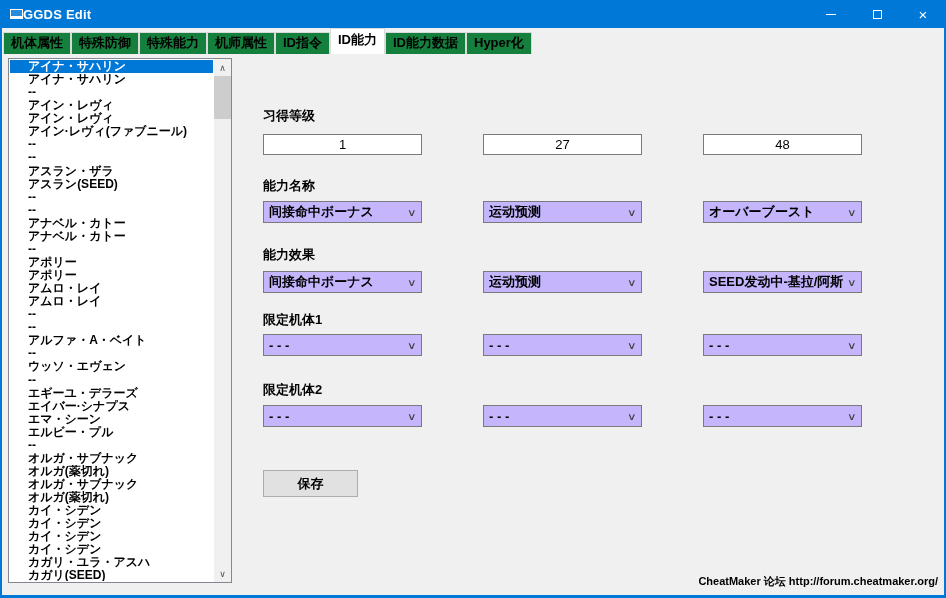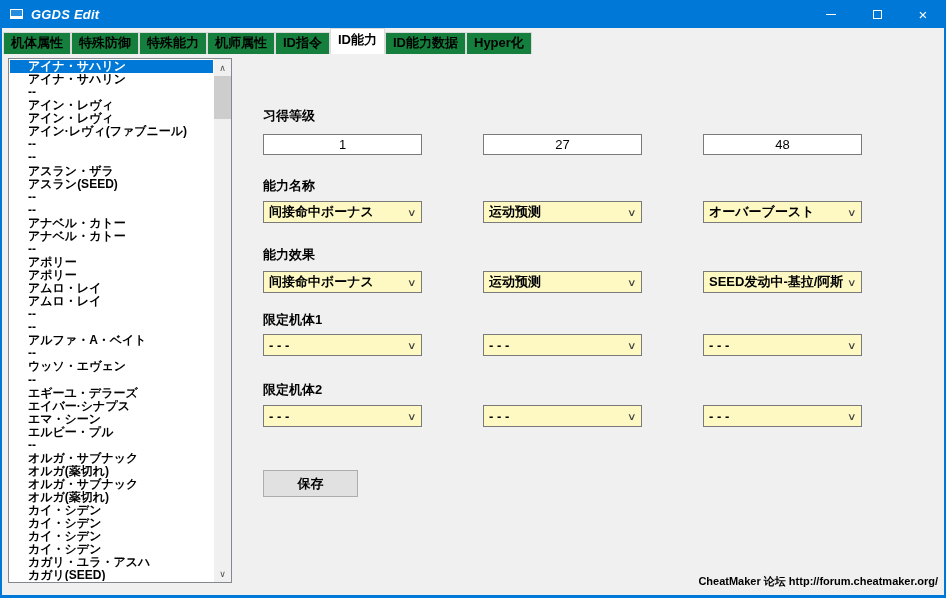--- a/index.html
+++ b/index.html
@@ -17,21 +17,21 @@
 
   
   .titlebar {
     position:absolute; left:0; top:0; right:0; height:28px;
     background:#0078d7; color:#fff; display:flex; align-items:center; z-index:40;
   }
   .title-icon {
     width:13px; height:10px; margin-left:10px; box-sizing:border-box;
     border:1px solid #fff; border-bottom:3px solid #fff; background:rgba(255,255,255,.15);
   }
-  .title-text { margin-left:8px; font-size:13px; font-weight:600; letter-spacing:.2px;font-style:italic; }
+  .title-text { margin-left:0; font-size:13px; font-weight:600; letter-spacing:.2px; }
   .caption-buttons { position:absolute; right:0; top:0; height:28px; display:flex; }
   .caption-btn { width:46px; height:28px; display:flex; align-items:center; justify-content:center; color:#fff; cursor:default; }
   .glyph-min { display:block; width:10px; height:1px; background:#fff; }
   .glyph-max { display:block; width:9px; height:9px; border:1px solid #fff; box-sizing:border-box; }
   .glyph-close { font-size:15px; line-height:15px; font-weight:400; }
 
   
   .tab-strip {
     position:absolute; left:0; top:28px; right:0; height:26px;
     display:flex; align-items:flex-end; padding-left:3px; background:#f0f0f0;
@@ -68,21 +68,21 @@
 
   
   .form-label { position:absolute; font-size:13px; font-weight:600; white-space:nowrap; }
   .textbox {
     position:absolute; width:159px; height:21px; box-sizing:border-box;
     border:1px solid #7a7a7a; background:#fff; text-align:center; font-size:13px;
     font-family:inherit; padding:0; outline:none;
   }
   .combo {
     position:absolute; width:159px; height:22px; box-sizing:border-box;
-    border:1px solid #7a7a7a; background:#fef9c3;
+    border:1px solid #7a7a7a; background:#c4b5fd;
     display:flex; align-items:center; justify-content:space-between;
     padding:0 6px 0 5px; font-size:13px; cursor:default;
   }
   .combo-text { font-weight:600; white-space:nowrap; overflow:hidden; max-width:134px; }
   .combo-chevron { color:#404040; font-size:10px; transform:scaleX(1.3); }
 
   .save-btn {
     position:absolute; left:263px; top:470px; width:95px; height:27px;
     background:#e1e1e1; border:1px solid #adadad; font-size:13px; font-weight:600;
     font-family:inherit;

